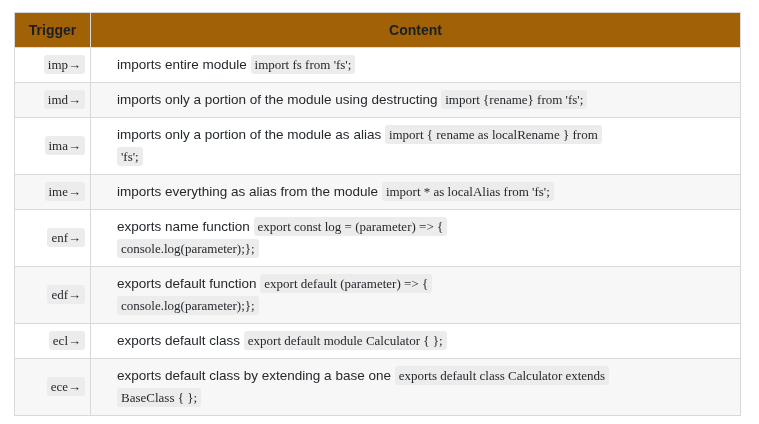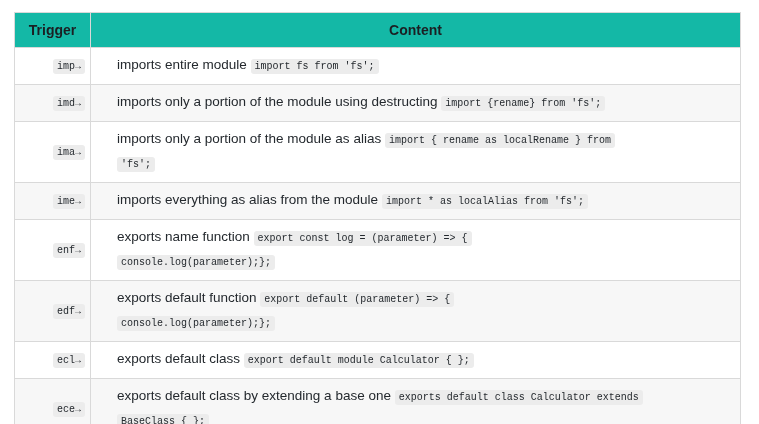--- a/index.html
+++ b/index.html
@@ -28,36 +28,36 @@
   table.snippets th, table.snippets td {
     border: 1px solid var(--border-color, #d9d9d9);
     vertical-align: middle;
   }
   table.snippets th {
     text-align: center;
     font-weight: 700;
     padding: 6px 13px;
     font-size: 14px;
     color: #1b1f23;
-    background: #14b8a6;
+    background: #a16207;
   }
   table.snippets td.content-cell {
     padding: 6px 26px;
     text-align: left;
   }
   table.snippets td.trigger-cell {
     padding: 6px 5px 6px 13px;
     text-align: right;
   }
   table.snippets tbody tr:nth-child(even) {
     background: var(--stripe-color, #f7f7f7);
   }
   code.chip {
-    font-family: Liberation Mono, monospace;
-    font-size: 10px;
+    font-family: Liberation Serif, serif;
+    font-size: 13px;
     background: var(--chip-color, #ececec);
     border-radius: 3px;
     padding: 2px 4px;
     color: #24292e;
     white-space: pre-wrap;
   }
   span.plain {
     color: #24292e;
   }
 </style>

